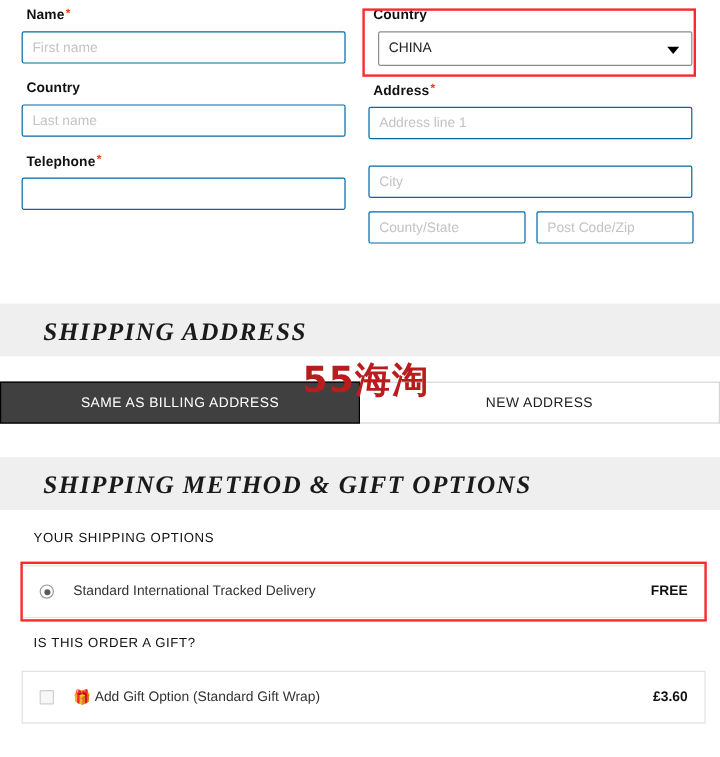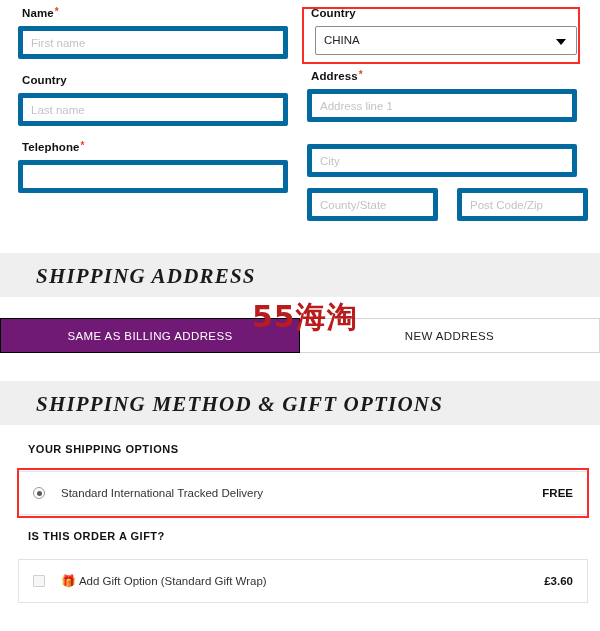--- a/index.html
+++ b/index.html
@@ -48,22 +48,22 @@
     vertical-align: top;
     position: relative;
     top: -1px;
     margin-left: 1px;
   }
 
   .txt {
     display: block;
     box-sizing: border-box;
     width: 100%;
-    height: 33px;
-    border: 5px solid #0369a1;
+    height: 27px;
+    border: 1px solid #0369a1;
     border-radius: 2px;
     background: #ffffff;
     font-family: "Liberation Sans", sans-serif;
     font-size: 11.5px;
     color: #333333;
     padding: 0 8px;
     outline: none;
   }
   .txt::placeholder {
     color: #c3c3c3;
@@ -151,21 +151,21 @@
     height: 35px;
     line-height: 35px;
     text-align: center;
     font-size: 11.5px;
     letter-spacing: .4px;
     box-sizing: border-box;
     cursor: pointer;
     user-select: none;
   }
   .tab-active {
-    background: #701a75;
+    background: #404040;
     color: #ffffff;
     border: 1px solid #000000;
   }
   .tab-inactive {
     background: #ffffff;
     color: #222222;
     border: 1px solid #d6d6d6;
     border-left: none;
   }
 
@@ -182,21 +182,21 @@
     pointer-events: none;
     font-family: "DejaVu Sans", sans-serif;
     white-space: nowrap;
   }
 
   
   .sub-label {
     position: absolute;
     left: 28px;
     font-size: 11px;
-    font-weight: bold;
+    font-weight: normal;
     letter-spacing: .5px;
     color: #111111;
   }
   #lbl-shipping-options { top: 443px; }
   #lbl-gift { top: 530px; }
 
   .opt-row {
     position: absolute;
     left: 18px;
     width: 570px;
@@ -307,21 +307,21 @@
 
     <div class="gap-sm"></div>
 
 
     <div class="gap-sm"></div>
 
     <input class="txt" type="text" placeholder="City" style="">
 
     <div class="gap-sm"></div>
 
-    <div style="display:flex; gap:19px;">
+    <div style="display:flex; gap:9px;">
       <input class="txt" type="text" style="width: 131px;" placeholder="County/State">
       <input class="txt" type="text" style="width: 131px;" placeholder="Post Code/Zip">
     </div>
   </div>
 </div>
 
 <div class="annot" id="annot-country"></div>
 
 <div class="band" id="band-shipping-address">
   <div class="band-title">SHIPPING ADDRESS</div>

